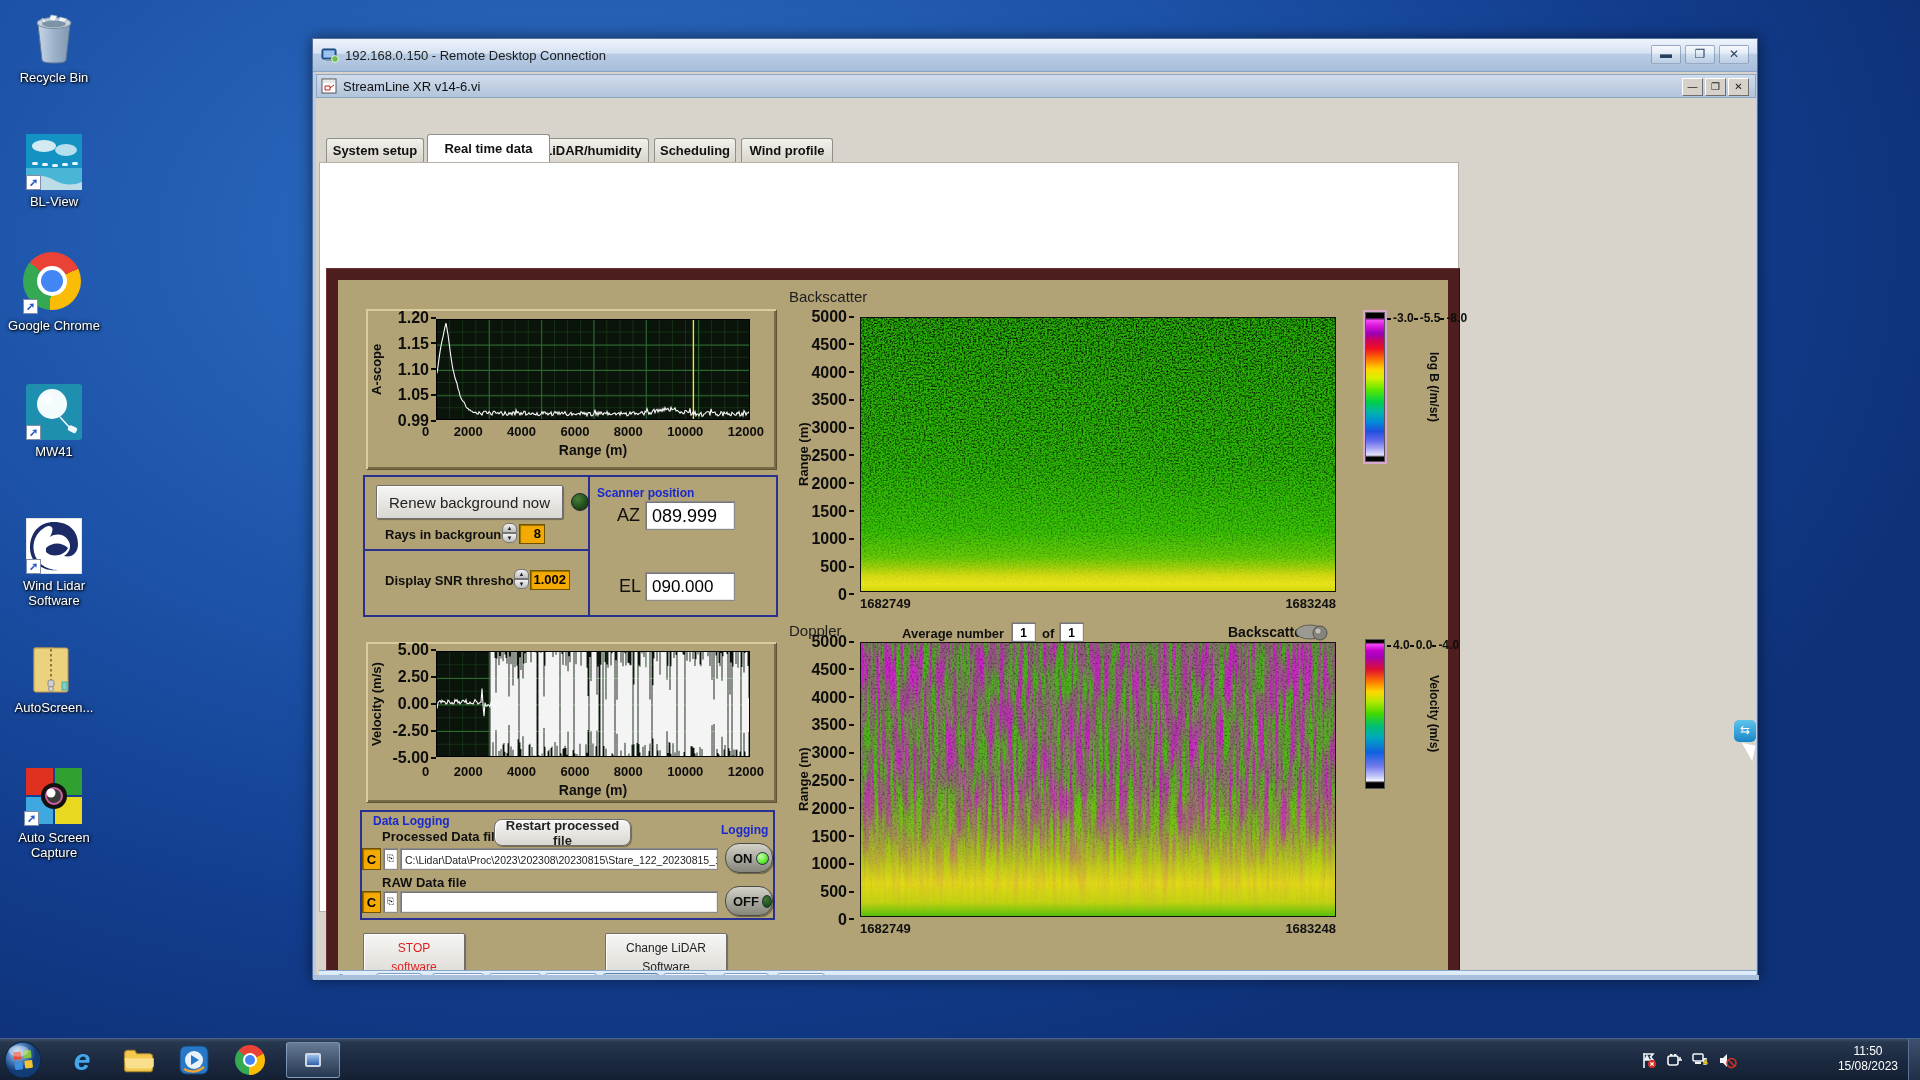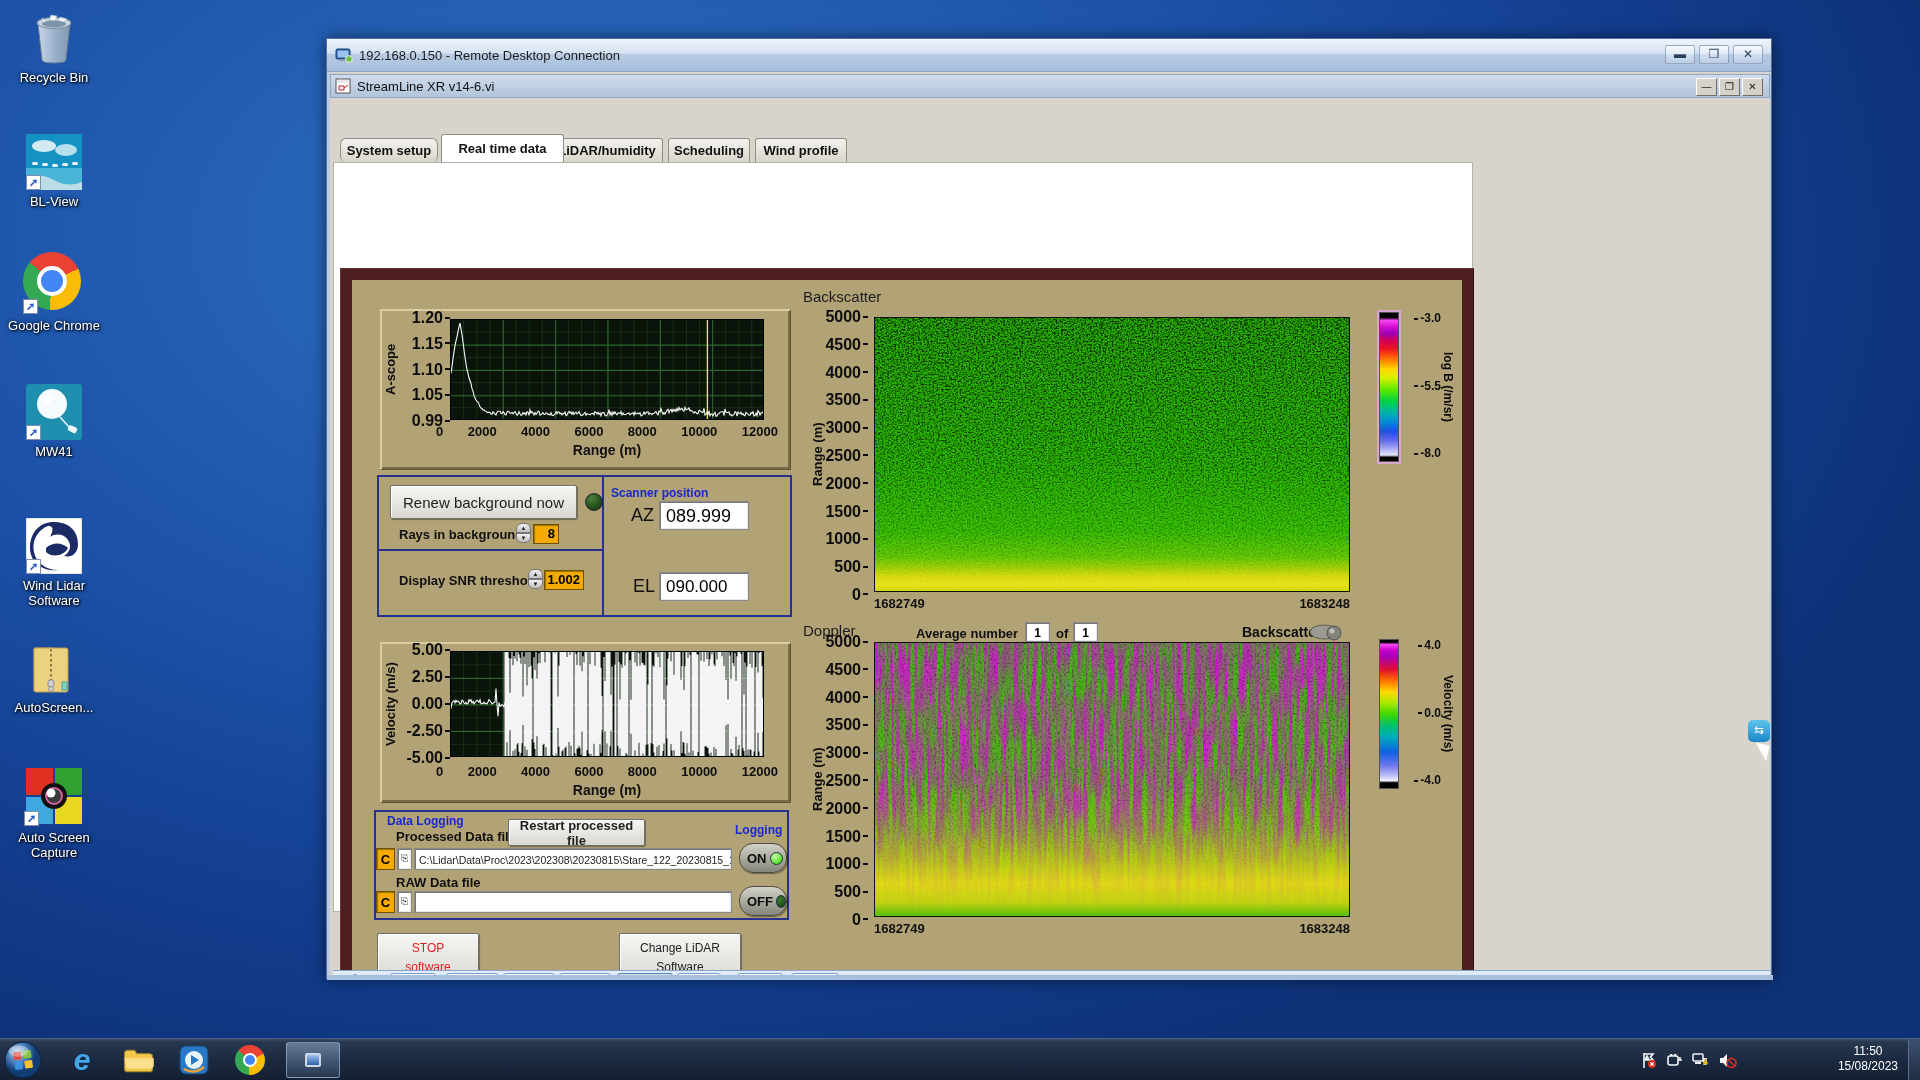--- a/index.html
+++ b/index.html
@@ -10,21 +10,21 @@
 
   
   .dicon{position:absolute;left:0;width:108px;text-align:center;cursor:default;}
   .dicon .img{width:56px;height:56px;margin:0 auto;position:relative;}
   .dicon .lbl{margin-top:4px;color:#fff;font-size:13px;line-height:15px;text-shadow:1px 1px 2px #000,0 0 4px #000;}
   .shortcut{position:absolute;left:0;bottom:0;width:15px;height:15px;background:#fff;border:1px solid #7f8fa8;
     color:#2858c8;font-size:11px;line-height:13px;font-weight:bold;text-align:center;}
 
   
   #rdpwin{left:312px;top:38px;width:1446px;height:941px;
-    background:#b9cce4;border:1px solid #54709c;box-shadow:0 0 14px rgba(0,0,0,.55);margin-left:14px;}
+    background:#b9cce4;border:1px solid #54709c;box-shadow:0 0 14px rgba(0,0,0,.55);}
   #rdptitle{left:0;top:0;width:100%;height:33px;
     background:linear-gradient(#eef4fc 0%,#d6e2f2 45%,#b9cce4 46%,#a7bedb 100%);
     border-bottom:1px solid #8aa4c6;display:flex;align-items:center;padding-left:8px;}
   #rdptitle .t{font-size:13px;color:#1c1c1c;margin-left:6px;}
   .winbtn{width:30px;height:19px;margin-left:4px;text-align:center;line-height:17px;font-size:12px;
     color:#27405e;border:1px solid rgba(90,115,150,.55);border-radius:2px;
     background:linear-gradient(rgba(255,255,255,.65),rgba(210,225,242,.35));}
   #remote{left:3px;top:33px;width:1440px;height:903px;background:#d8d4cb;overflow:hidden;}
 
   
@@ -69,21 +69,21 @@
   .led.off{background:radial-gradient(circle at 35% 30%, #3f7a30, #1d5016 70%);}
   .bigled{width:18px;height:18px;border-radius:50%;border:1px solid #223;
     background:radial-gradient(circle at 35% 30%, #47803a, #1c4414 70%);}
 
   
   .tick-col{display:flex;flex-direction:column;justify-content:space-between;align-items:flex-end;}
   .tick-col span{font-size:16px;font-weight:bold;color:#0d0d0d;line-height:11px;padding-right:7px;
     background:linear-gradient(#0d0d0d,#0d0d0d) right 0px top 50%/5px 2px no-repeat;}
   .tick-row{display:flex;justify-content:space-between;}
   .tick-row span{font-size:13px;font-weight:bold;color:#0d0d0d;}
-  .cb-col{display:flex;flex-direction:column;justify-content:space-between;align-items:flex-end;}
+  .cb-col{display:flex;justify-content:space-between;align-items:flex-start;}
   .cb-col span{font-size:12px;font-weight:bold;color:#0d0d0d;line-height:11px;padding-left:6px;
     background:linear-gradient(#0d0d0d,#0d0d0d) left 0px top 50%/4px 2px no-repeat;}
   .vlabel{writing-mode:vertical-rl;transform:rotate(180deg);font-size:13px;font-weight:bold;color:#0d0d0d;
     display:flex;align-items:center;justify-content:center;}
   .vlabel-r{writing-mode:vertical-rl;font-size:12px;font-weight:bold;color:#0d0d0d;
     display:flex;align-items:center;justify-content:center;}
   .sect{font-size:15px;color:#1c1c1c;}
 
   
   .cbar{width:20px;height:150px;border:1px solid #555;}
@@ -258,21 +258,21 @@
         </svg>
         <span class="t">StreamLine XR v14-6.vi</span>
         <div style="position:absolute;right:6px;top:3px;display:flex;">
           <div class="cbtn">—</div>
           <div class="cbtn">❐</div>
           <div class="cbtn">✕</div>
         </div>
       </div>
 
       <div class="abs" style="left:10px;top:62px;width:520px;height:28px;">
-        <div class="tab" style="left:0;top:4px;width:98px;height:24px;border-radius:6px;">System setup</div>
+        <div class="tab" style="left:0;top:4px;width:98px;height:24px;">System setup</div>
         <div class="tab active" style="left:101px;top:0;width:123px;height:28px;padding-top:6px;">Real time data</div>
         <div class="tab" style="left:211px;top:4px;width:112px;height:24px;">LiDAR/humidity</div>
         <div class="tab" style="left:328px;top:4px;width:82px;height:24px;">Scheduling</div>
         <div class="tab" style="left:415px;top:4px;width:92px;height:24px;">Wind profile</div>
       </div>
 
       <div id="whitepane" class="abs">
       <div id="maroon" class="abs">
       <div id="tan" class="abs">
 
@@ -360,21 +360,21 @@
                 <span>6000</span>
                 <span>8000</span>
                 <span>10000</span>
                 <span>12000</span>
               </div>
         <div class="abs blk" style="left:98px;top:502px;width:314px;text-align:center;font-size:14px;">Range (m)</div>
 
         <div class="abs bluebox" style="left:22px;top:530px;width:415px;height:110px;"></div>
         <div class="abs blab" style="left:35px;top:534px;">Data Logging</div>
         <div class="abs blk" style="left:44px;top:549px;">Processed Data file</div>
-        <div class="abs btn" style="left:156px;top:539px;width:137px;height:27px;font-size:13px;font-weight:bold;">Restart processed file</div>
+        <div class="abs btn" style="left:156px;top:539px;width:137px;height:27px;font-size:13px;font-weight:bold;border-radius:8px;">Restart processed file</div>
         <div class="abs blab" style="left:383px;top:543px;">Logging</div>
 
         <div class="abs amber" style="left:24px;top:568px;width:19px;height:22px;text-align:center;padding:3px 0 0 0;">C</div>
         <div class="abs wfield" style="left:45px;top:568px;width:15px;height:22px;font-size:9px;text-align:center;padding-top:4px;">⎘</div>
         <div class="abs wfield" style="left:62px;top:568px;width:318px;height:22px;font-size:10.5px;color:#222;padding:5px 4px 0 4px;white-space:nowrap;overflow:hidden;">C:\Lidar\Data\Proc\2023\202308\20230815\Stare_122_20230815_11.hpl</div>
         <div class="abs toggle" style="left:387px;top:563px;">
           <span>ON</span>
           <span class="led on"></span>
         </div>
 

